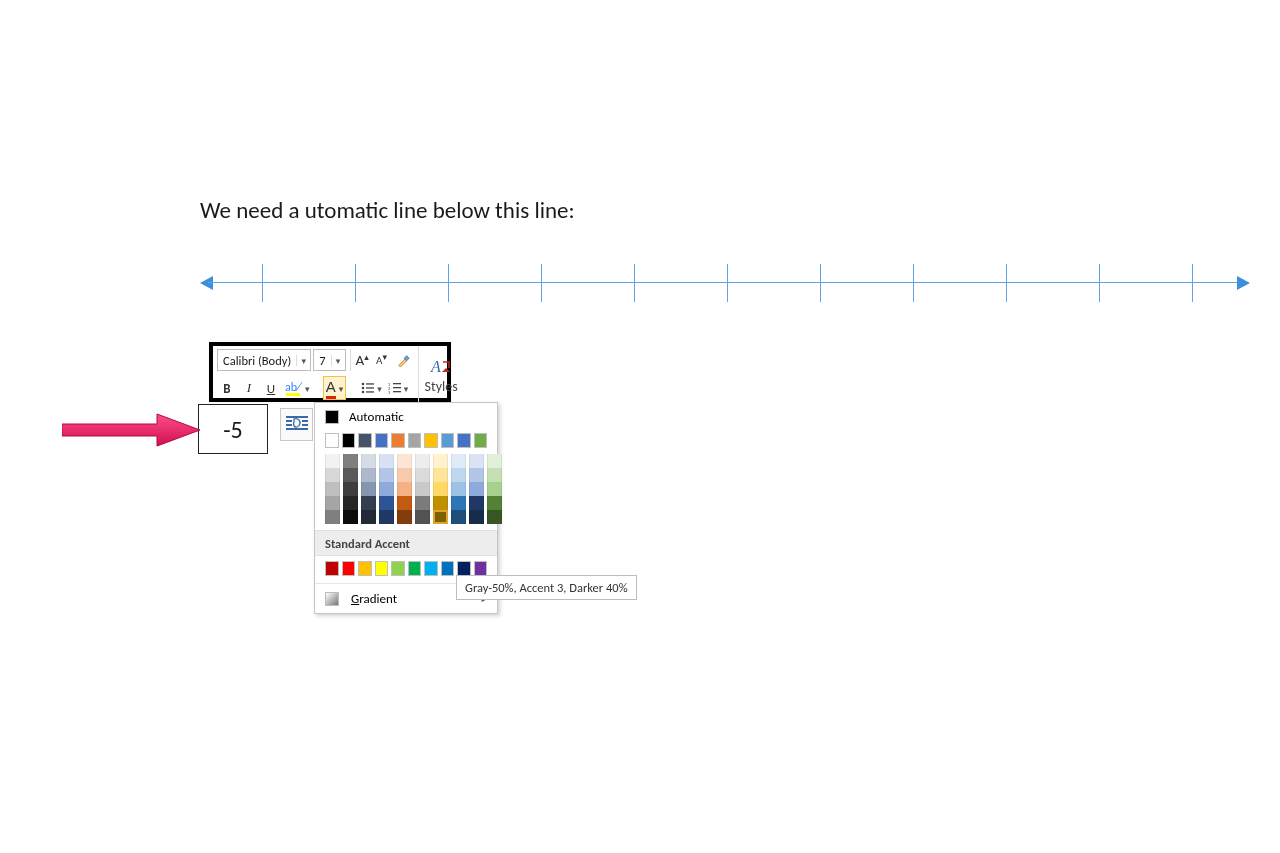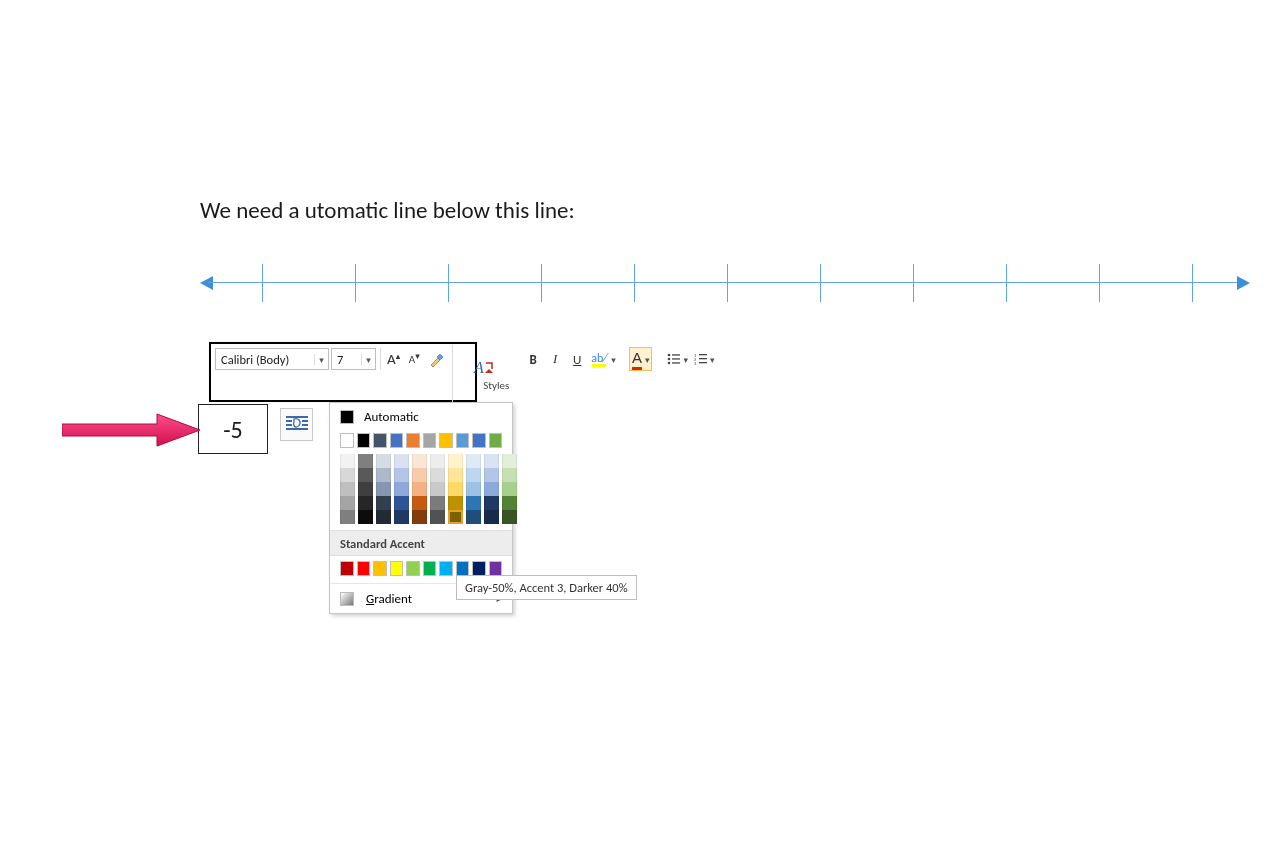--- a/index.html
+++ b/index.html
@@ -90,27 +90,27 @@
     display: flex;
     align-items: center;
     justify-content: center;
   }
 
   
   .mini-toolbar {
     position: absolute;
     left: 209px;
     top: 342px;
-    width: 268px;
+    width: 242px;
     height: 60px;
     background: #fff;
-    border: 2px solid #000000;
+    border: 4px solid #000000;
     box-shadow: 0 0 2px rgba(0,0,0,.08);
     display: flex;
-    flex-direction: row;
+    flex-direction: column;
   }
   .mini-row {
     display: flex;
     align-items: center;
     gap: 2px;
     padding: 2px 4px;
     height: 30px;
   }
   .mini-row + .mini-row { border-top: 0; }
   .combo {
@@ -139,21 +139,21 @@
   .tbtn-sep-left { border-left: 1px solid #ddd; padding-left: 6px; margin-left: 2px; }
   .tbtn small { font-size: 9px; position: relative; top: -4px; }
   .styles-block {
     border-left: 1px solid #ddd;
     height: 100%;
     display: flex; flex-direction: column;
     align-items: center; justify-content: center;
     padding: 0 6px;
     gap: 0px;
   }
-  .styles-block .lbl { font-size: 11px; color: #444; margin-left: 24px; }
+  .styles-block .lbl { font-size: 14px; color: #444; }
 
   
   .font-color-btn {
     display: flex; align-items: center; gap: 0px;
     border: 1px solid transparent;
     height: 24px;
     padding: 0 2px;
     position: relative;
   }
   .font-color-btn.hover { border-color: #f2c24a; background: #fff2cf; }
@@ -191,21 +191,21 @@
   .highlight-btn .bar {
     width: 14px; height: 3px; background: #ffff00; margin-top: -1px;
   }
 
   .list-drop { display: inline-flex; align-items: center; gap: 2px; }
   .list-drop .caret { font-size: 9px; color: #555; }
 
   
   .color-popup {
     position: absolute;
-    left: 329px;
+    left: 314px;
     top: 402px;
     width: 184px;
     background: #fafafa;
     border: 1px solid #c6c6c6;
     box-shadow: 2px 2px 4px rgba(0,0,0,.18);
     font-size: 13px;
   }
   .cp-row {
     display: flex;
     align-items: center;

